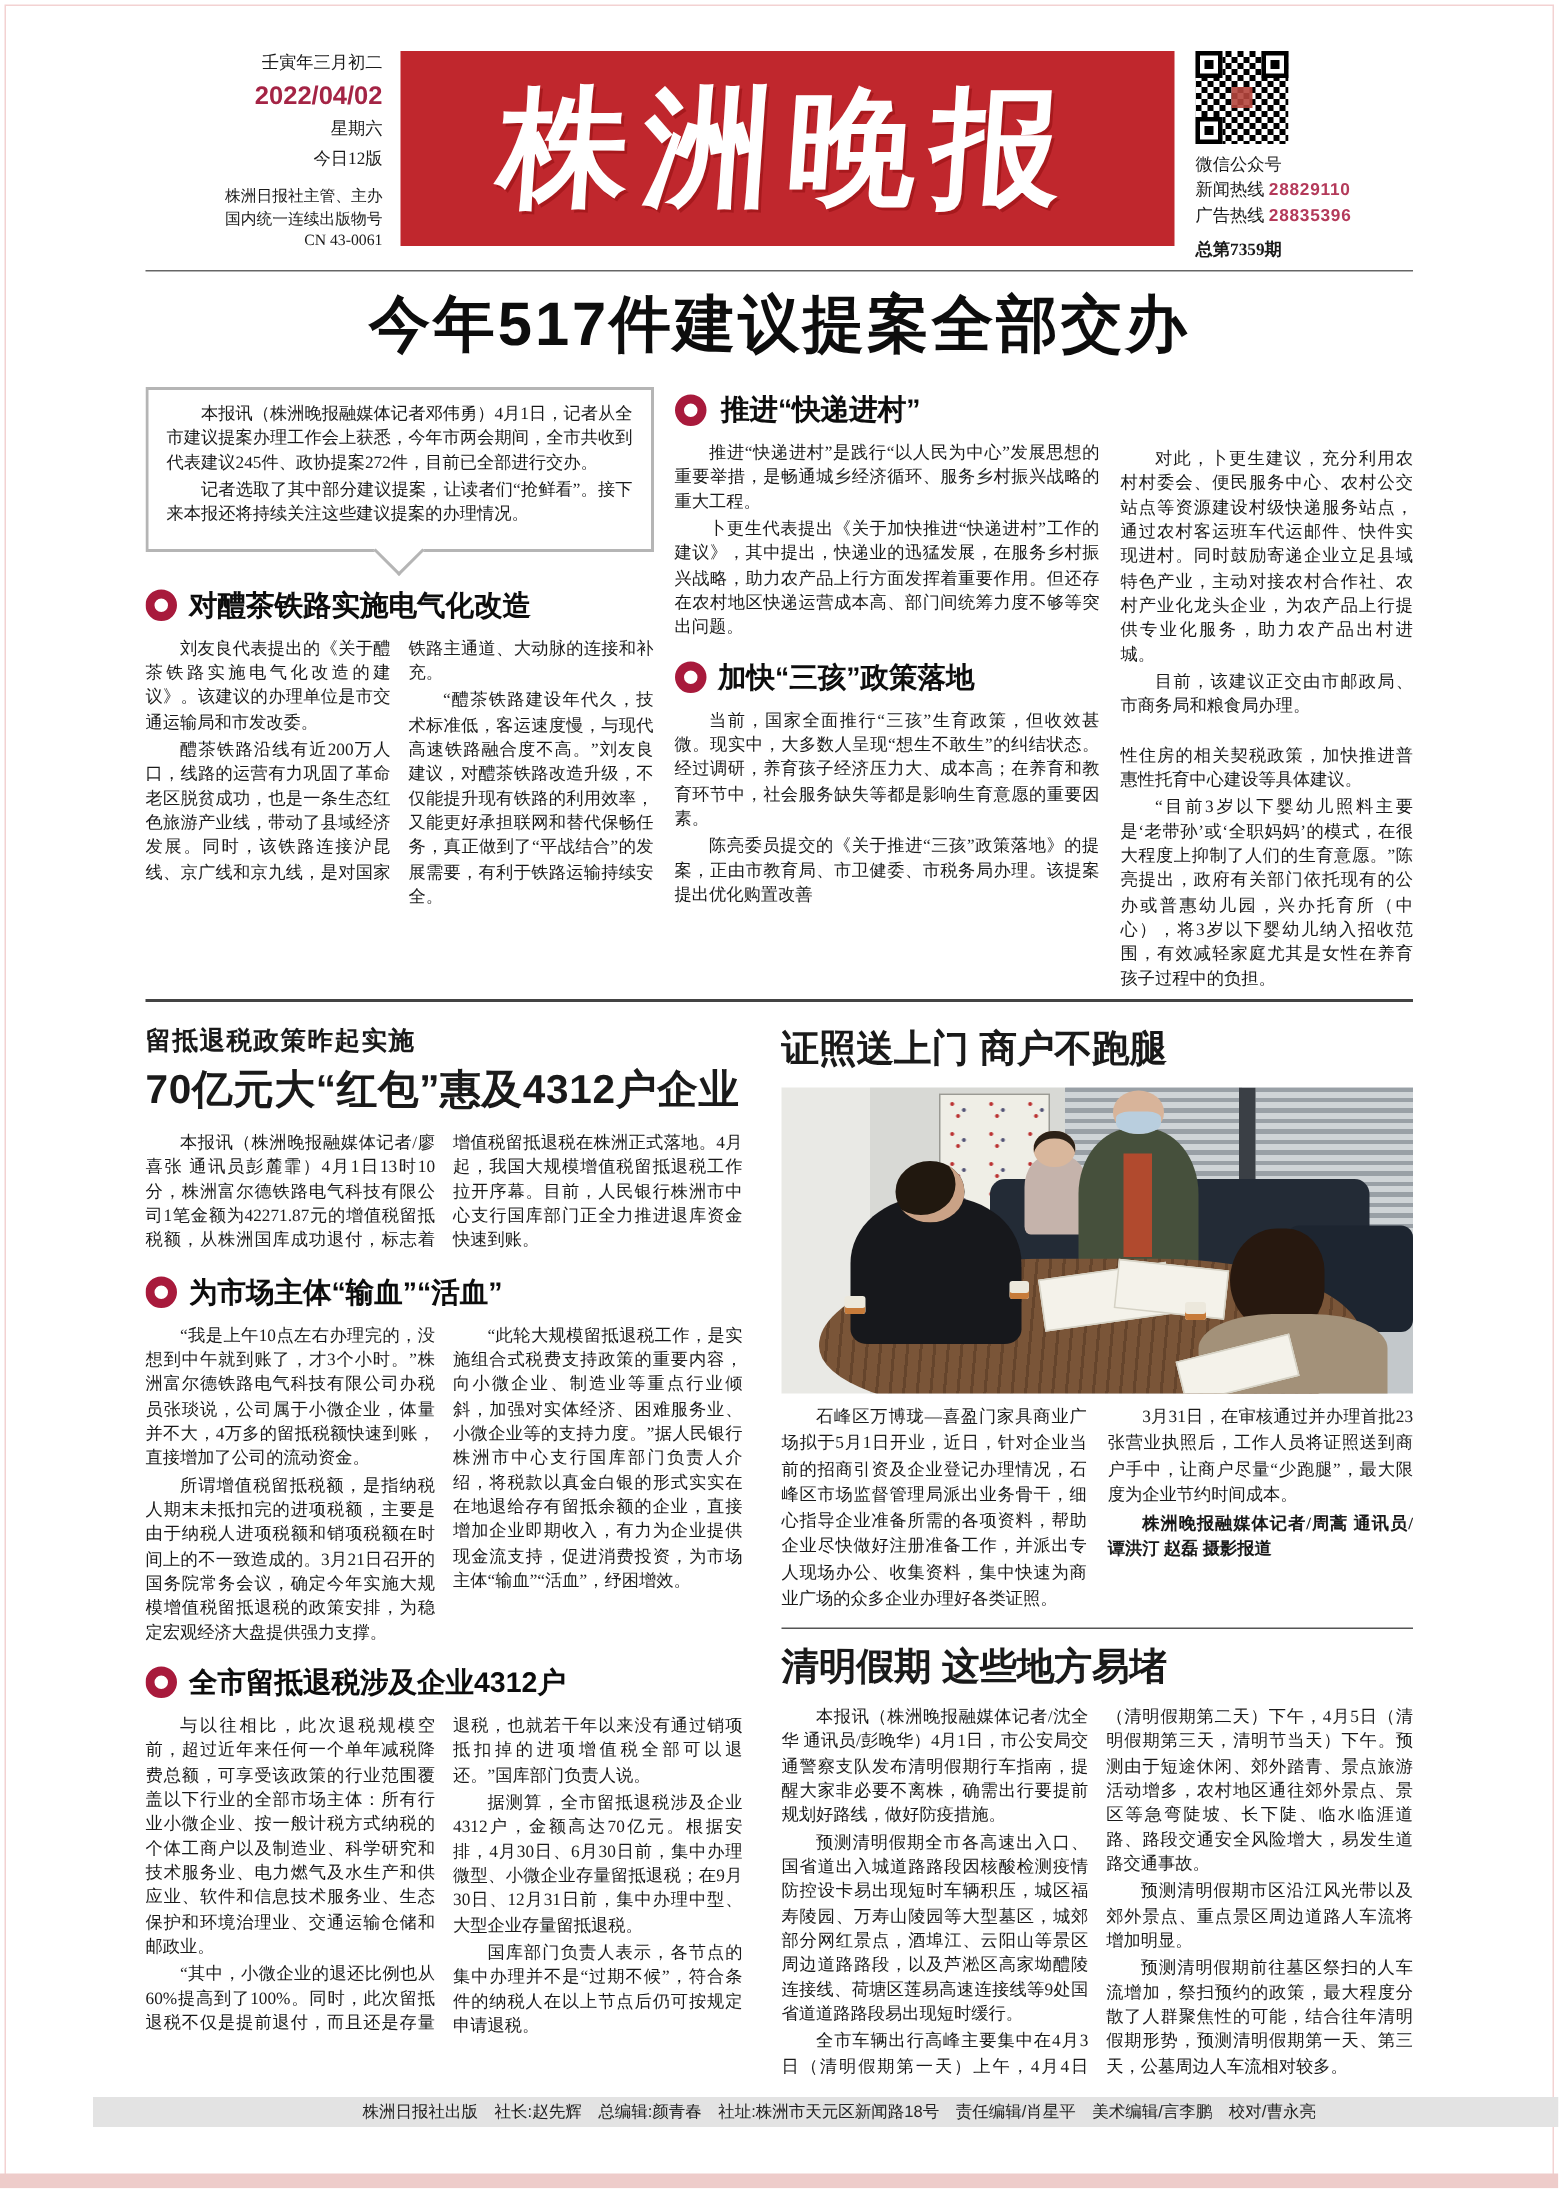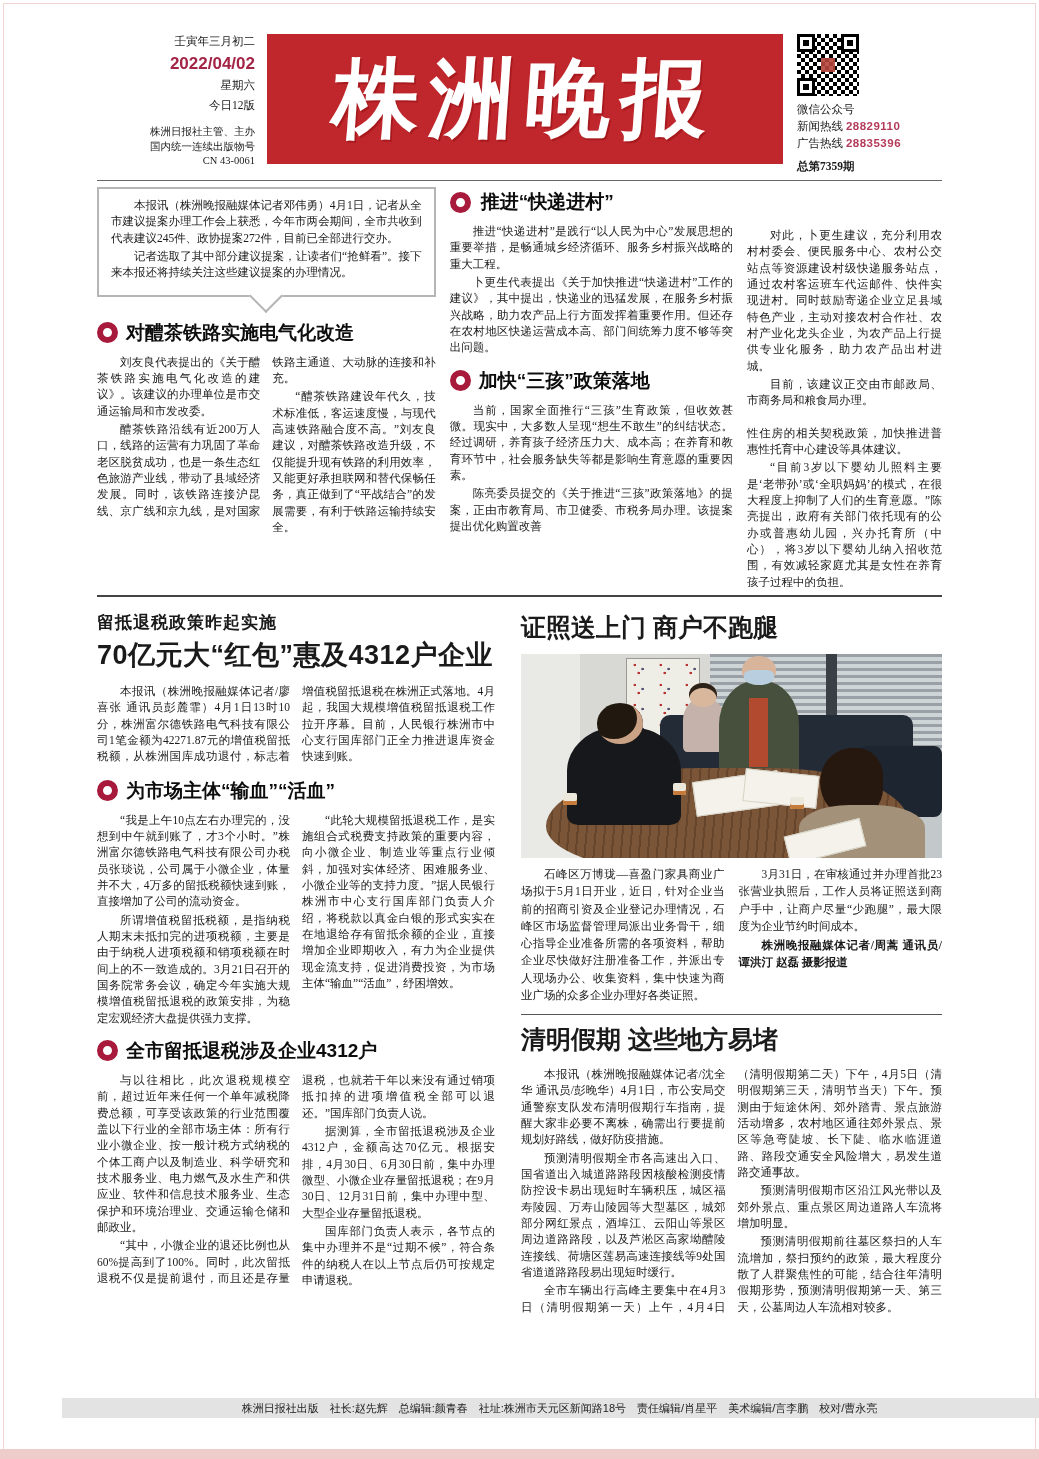--- a/index.html
+++ b/index.html
@@ -142,20 +142,21 @@
         <div class="m-hot">
           <span>广告热线</span>
           <b>28835396</b>
         </div>
         <div class="m-issue">总第7359期</div>
       </div>
     </div>
 
     <hr class="rule1">
 
+    <h1 class="main-headline">今年517件建议提案全部交办</h1>
 
     <div class="top-cols">
       <div class="colA">
         <div class="quote-box">
           <div class="bodytxt">
             <p>本报讯（株洲晚报融媒体记者邓伟勇）4月1日，记者从全市建议提案办理工作会上获悉，今年市两会期间，全市共收到代表建议245件、政协提案272件，目前已全部进行交办。</p>
             <p>记者选取了其中部分建议提案，让读者们“抢鲜看”。接下来本报还将持续关注这些建议提案的办理情况。</p>
           </div>
         </div>
         <div class="quote-arrow"></div>

